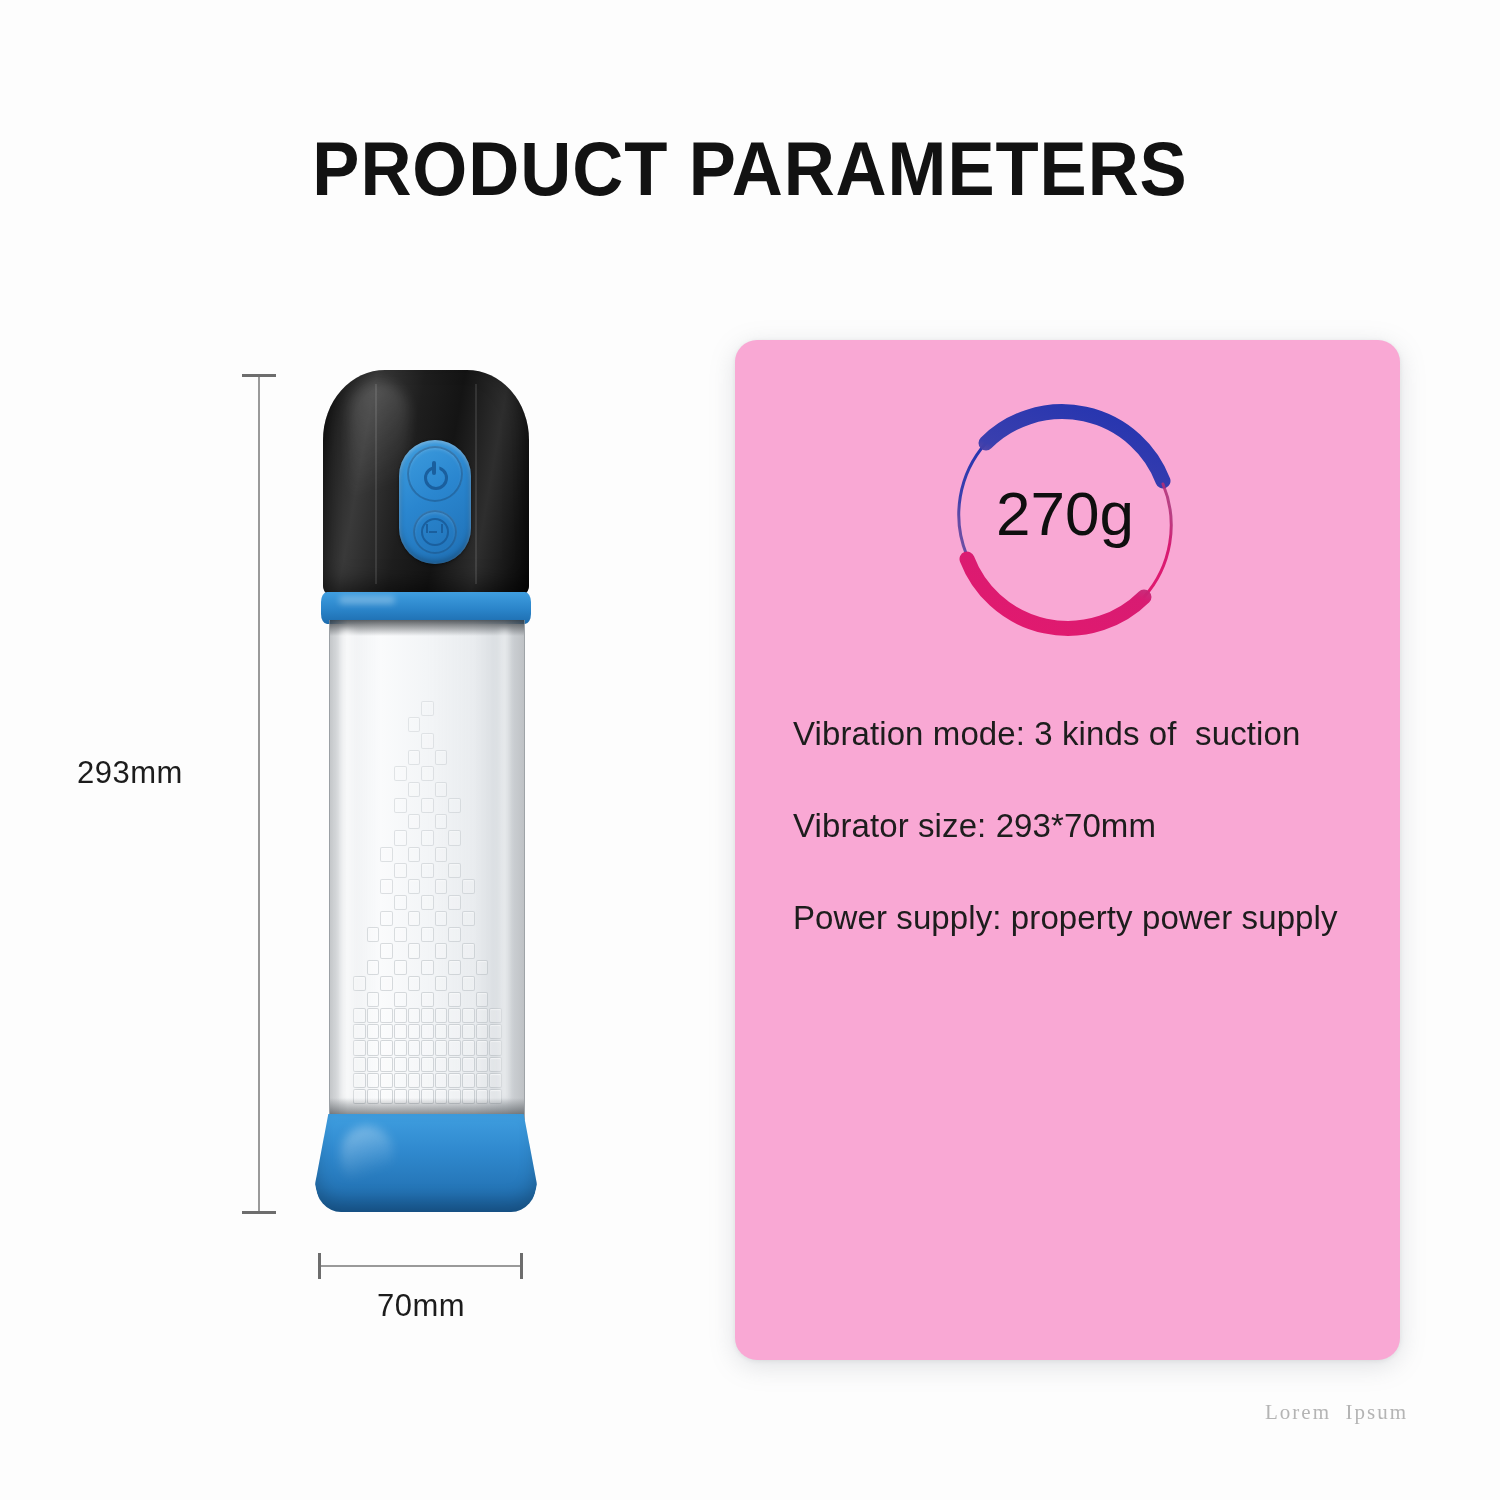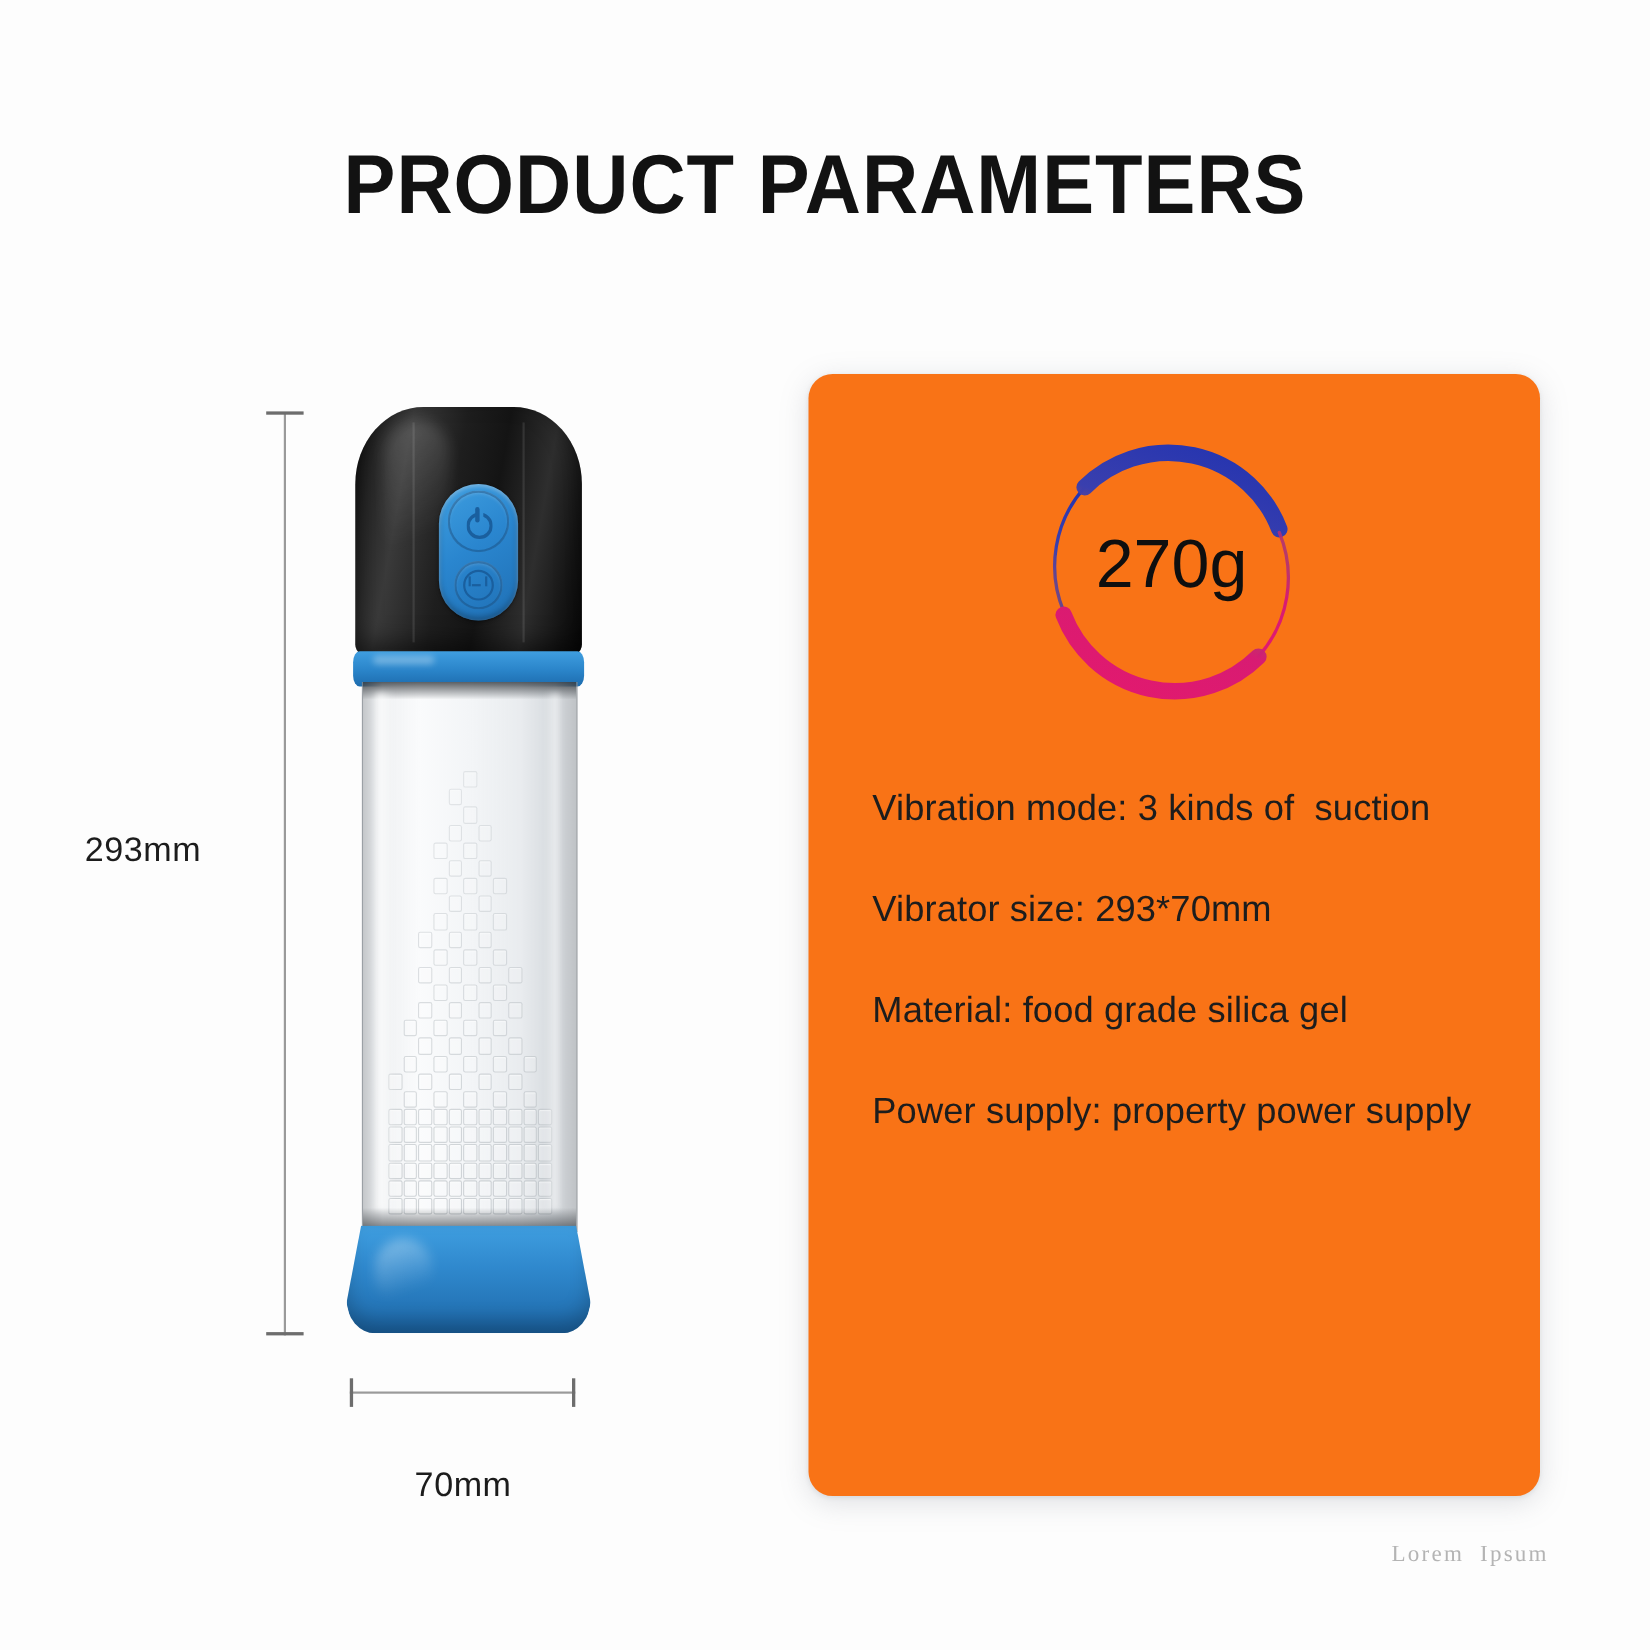--- a/index.html
+++ b/index.html
@@ -90,21 +90,20 @@
   .dim-h-cap.right { left: 420px; }
   #dim-width-label {
     position: absolute;
     left: 205px;
     top: 928px;
     width: 232px;
     text-align: center;
     font-size: 31px;
     color: #1c1c1c;
     letter-spacing: 0.5px;
-    margin-top: 44px;
   }
 
   
   #device {
     position: absolute;
     left: 215px;
     top: 10px;
     width: 222px;
     height: 845px;
   }
@@ -327,21 +326,21 @@
     filter: blur(5px);
   }
 
   
   #spec-card {
     position: absolute;
     left: 735px;
     top: 340px;
     width: 665px;
     height: 1020px;
-    background: #f97316;
+    background: #f9a8d4;
     border-radius: 22px;
     box-shadow: 0 6px 26px rgba(120,125,135,.22),
                 0 1px 4px rgba(120,125,135,.14);
   }
 
   
   #weight-badge {
     position: absolute;
     left: 190px;
     top: 40px;
@@ -598,21 +597,20 @@
                  A 108 108 0 0 1 219 217" fill="none" stroke="url(#gradBot)" stroke-width="3" stroke-linecap="round"></path>
         <path d="M 219 217
                  A 108 108 0 0 1 42 179" fill="none" stroke="url(#gradBot)" stroke-width="15" stroke-linecap="round"></path>
       </svg>
       <div id="weight-value">270g</div>
     </div>
 
     <div id="spec-list">
         <div class="spec-line">Vibration mode: 3 kinds of  suction</div>
         <div class="spec-line">Vibrator size: 293*70mm</div>
-        <div class="spec-line">Material: food grade silica gel</div>
         <div class="spec-line">Power supply: property power supply</div>
       </div>
 
   </div>
 
   <div id="watermark">Lorem  Ipsum</div>
 
 </div>
 
 </body></html>

